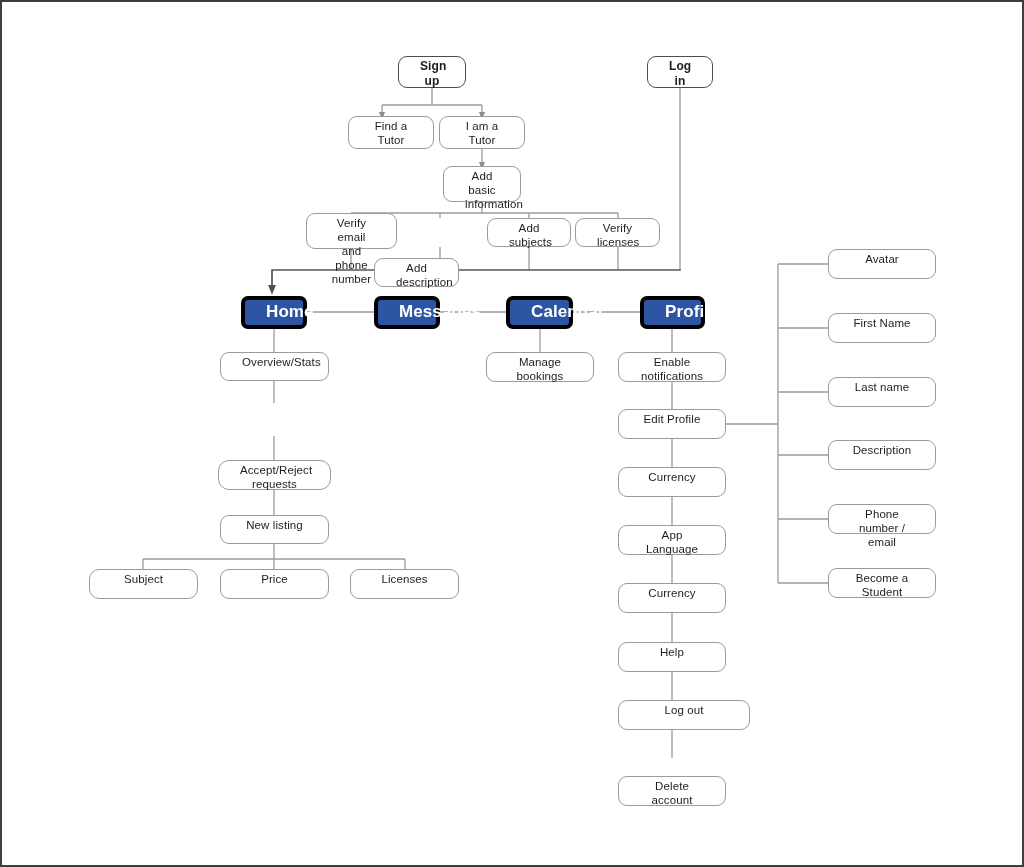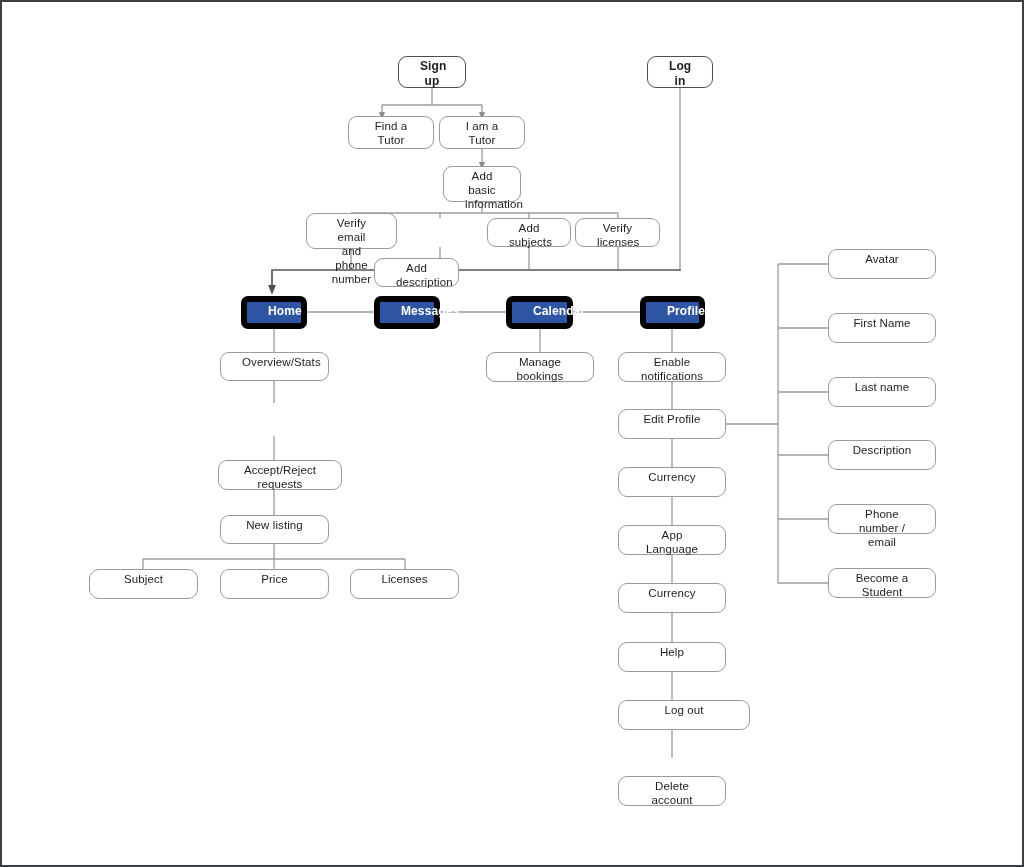--- a/index.html
+++ b/index.html
@@ -45,24 +45,24 @@
     letter-spacing: 0.1px;
     z-index: 3;
   }
   .node.strong {
     border: 1px solid #4d4d4d;
     font-weight: bold;
     font-size: 12px;
   }
   .node.nav {
     background: #2e55a3;
-    border: 6px solid #000000;
+    border: 4px solid #000000;
     color: #ffffff;
     font-weight: bold;
-    font-size: 12px;
+    font-size: 17px;
     border-radius: 7px;
   }
   .node .label {
     display: block;
     width: 100%;
     white-space: pre-line;
   }
 </style>
 </head>
 <body>
@@ -194,21 +194,21 @@
 
   <div class="node nav" style="left:638px;top:294px;width:65px;height:33px;">
     <span class="label">Profile</span>
   </div>
 
   <div class="node" style="left:218px;top:350px;width:109px;height:29px;">
     <span class="label">Overview/Stats</span>
   </div>
 
 
-  <div class="node" style="left:216px;top:458px;width:124px;height:30px;">
+  <div class="node" style="left:216px;top:458px;width:113px;height:30px;border-radius:11px;">
     <span class="label">Accept/Reject requests</span>
   </div>
 
   <div class="node" style="left:218px;top:513px;width:109px;height:29px;">
     <span class="label">New listing</span>
   </div>
 
   <div class="node" style="left:87px;top:567px;width:109px;height:30px;border-radius:10px;">
     <span class="label">Subject</span>
   </div>

